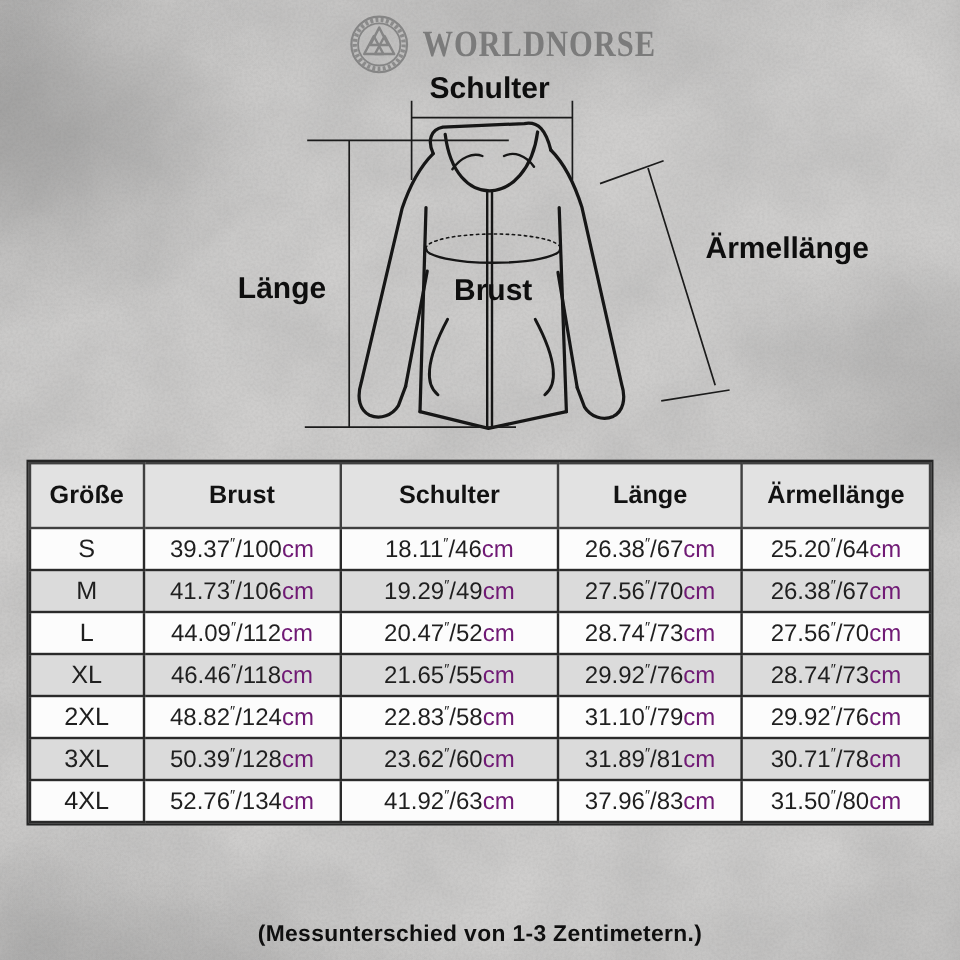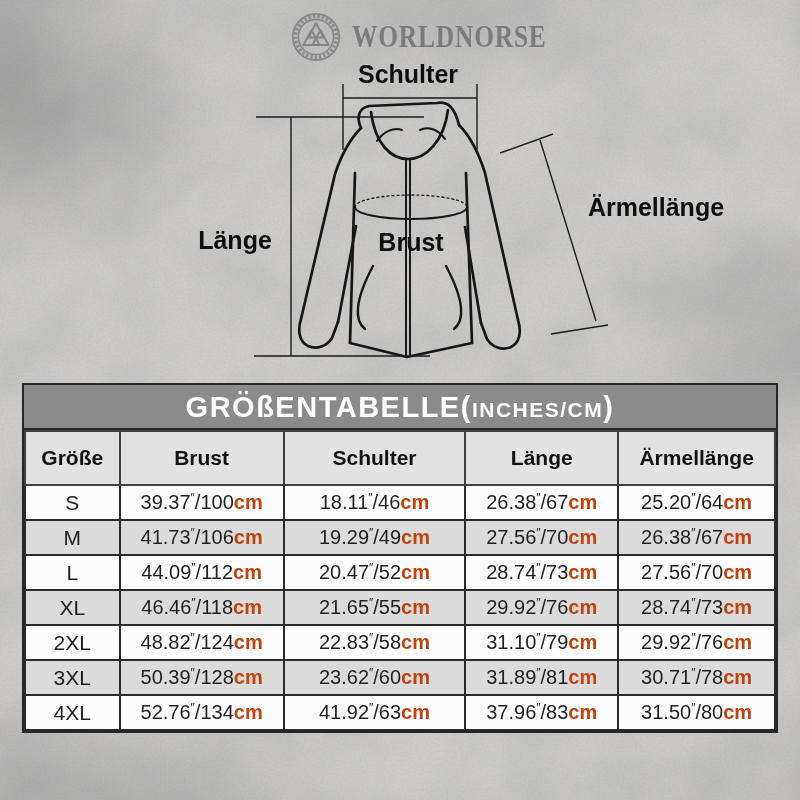--- a/index.html
+++ b/index.html
@@ -52,21 +52,21 @@
   table.sizes th{
     height:54px;background:#e2e2e2;border:2px solid #404040;
     font-size:21px;font-weight:bold;color:#121212;text-align:center;padding:0;
   }
   table.sizes td{
     height:35px;border:2px solid #2a2a2a;background:#fcfcfc;
     font-size:20px;color:#1f1f1f;text-align:center;padding:0;white-space:nowrap;
   }
   table.sizes tr.alt td{background:#dbdbdb;}
   table.sizes td .inmark{font-size:12px;vertical-align:7px;}
-  table.sizes td .cm{color:#c2410c;font-weight:bold;}
+  table.sizes td .cm{color:#701a75;}
   table.sizes td.size-cell{font-size:21px;}
   
   .footnote{
     position:absolute;left:0;top:768px;width:800px;text-align:center;
     font-weight:bold;font-size:19px;letter-spacing:0.3px;color:#0f0f0f;
   }
 </style>
 </head>
 <body>
 
@@ -127,21 +127,20 @@
       <path d="M291,117 L291,356 M256,117 L424,117 M254,356 L430,356"></path>
       <path d="M540,140 L596,321 M500,153 L553,134 M551,334 L608,325"></path>
     </g>
   </svg>
   <div class="dlabel lbl-schulter">Schulter</div>
   <div class="dlabel lbl-laenge">Länge</div>
   <div class="dlabel lbl-brust">Brust</div>
   <div class="dlabel lbl-aermel">Ärmellänge</div>
 
   <section class="size-chart">
-    <div class="chart-title"><span>GRÖßENTABELLE(</span><span class="title-unit">INCHES/CM</span><span>)</span></div>
     <table class="sizes">
       <colgroup>
         <col style="width:12.6%">
           <col style="width:21.9%">
           <col style="width:24.2%">
           <col style="width:20.4%">
           <col style="width:20.9%">
       </colgroup>
       <thead>
           <tr id="head-row">
@@ -199,13 +198,14 @@
             <td class="size-cell">4XL</td>
             <td><span class="num">52.76</span><span class="inmark">″</span><span class="num">/134</span><span class="cm">cm</span></td>
             <td><span class="num">41.92</span><span class="inmark">″</span><span class="num">/63</span><span class="cm">cm</span></td>
             <td><span class="num">37.96</span><span class="inmark">″</span><span class="num">/83</span><span class="cm">cm</span></td>
             <td><span class="num">31.50</span><span class="inmark">″</span><span class="num">/80</span><span class="cm">cm</span></td>
           </tr>
         </tbody>
     </table>
   </section>
 
+  <div class="footnote">(Messunterschied von 1-3 Zentimetern.)</div>
 </div>
 
 </body></html>

